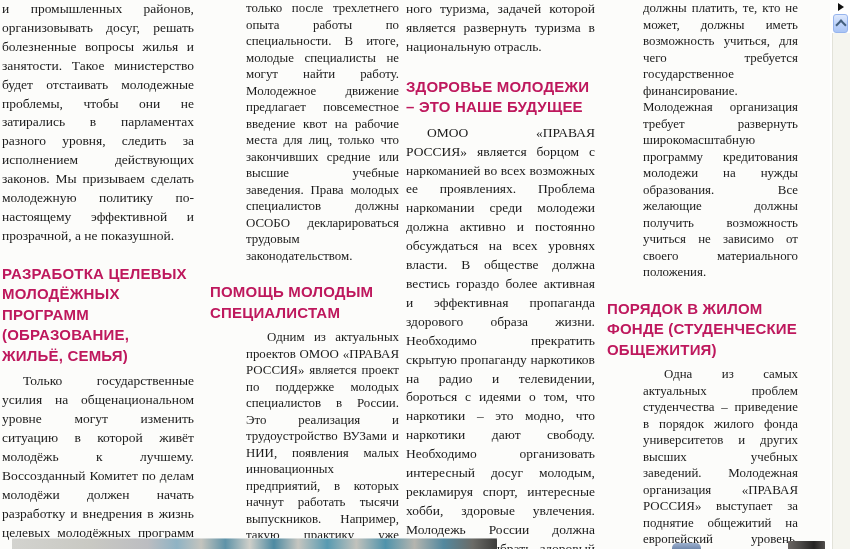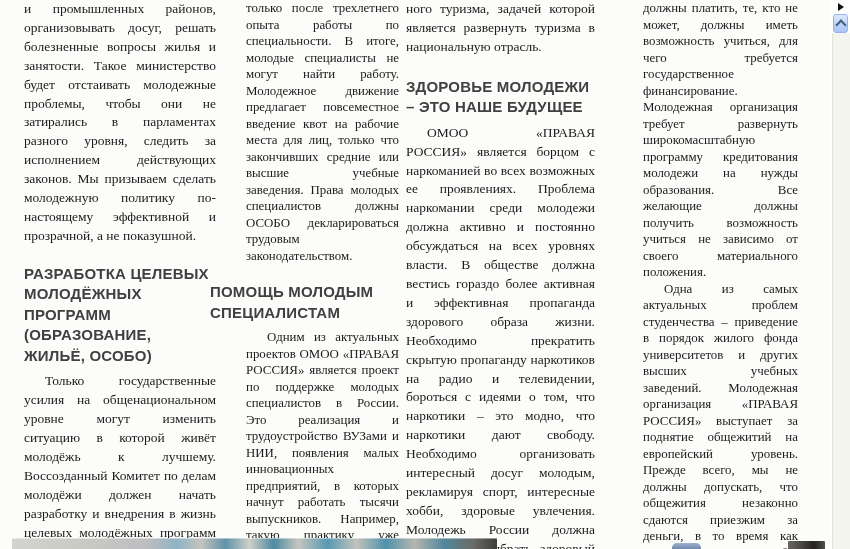--- a/index.html
+++ b/index.html
@@ -6,39 +6,39 @@
   body{
     width:850px;height:549px;overflow:hidden;
     background:#fcfcfa;
     font-family:"Liberation Serif", serif;
   }
   .page{
     position:relative;width:850px;height:549px;overflow:hidden;
     color:#1b1b1b;
   }
   .col{position:absolute;top:0;height:549px;overflow:hidden;}
-  .col-1{left:24px;width:192px;}
+  .col-1{left:2px;width:192px;}
   .col-2{left:210px;width:189px;}
   .col-3{left:406px;width:189px;}
   .col-4{left:607px;width:191px;}
 
   p.body{margin:0;text-align:justify;hyphens:auto;}
   
   .col-1 p.body,.col-3 p.body{font-size:13.5px;line-height:18.9px;}
   .col-2 p.body,.col-4 p.body{font-size:12.9px;line-height:16.5px;margin-left:36px;}
   p.ind{text-indent:21px;}
   .mt-c1{margin-top:2px;}
   .mt-c2{margin-top:-4px;}
   .mt-c3{margin-top:-10px;}
   .mt-c4{margin-top:3px;font-family:Liberation Serif, serif;}
 
   h2.head{
     font-family:"Liberation Sans", sans-serif;
     font-weight:bold;
-    color:#404040;
+    color:#be185d;
     font-size:15px;line-height:20.5px;
     letter-spacing:.2px;
     margin:18px 0 6px 0;
   }
   .col-2 h2.head,.col-4 h2.head{}
   .col-3 h2.head{margin-top:20px;}
 
   
   .photo-strip{
     position:absolute;left:12px;top:538px;width:485px;height:11px;
@@ -94,41 +94,42 @@
     transform:rotate(45deg);
   }
 </style>
 </head>
 <body>
 
 <div class="page">
 
   <div class="col col-1">
     <p class="body mt-c1">и промышленных районов, организовывать досуг, решать болезненные вопросы жилья и занятости. Такое министерство будет отстаивать молодежные проблемы, чтобы они не затирались в парламентах разного уровня, следить за исполнением действующих законов. Мы призываем сделать молодежную политику по-настоящему эффективной и прозрачной, а не показушной.</p>
-    <h2 class="head">РАЗРАБОТКА ЦЕЛЕВЫХ МОЛОДЁЖНЫХ ПРОГРАММ (ОБРАЗОВАНИЕ, ЖИЛЬЁ, ОСОБО)</h2>
+    <h2 class="head">РАЗРАБОТКА ЦЕЛЕВЫХ МОЛОДЁЖНЫХ ПРОГРАММ (ОБРАЗОВАНИЕ, ЖИЛЬЁ, СЕМЬЯ)</h2>
     <p class="body ind">Только государственные усилия на общенациональном уровне могут изменить ситуацию в которой живёт молодёжь к лучшему. Воссозданный Комитет по делам молодёжи должен начать разработку и внедрения в жизнь целевых молодёжных программ в таких важных областях как образование, жильё и семья. Здоровый, обеспеченный народ, счастливое детство и полные семьи – вот стратегические цели, к которым должна стремиться верховная власть в стране в XXI-ом веке. Богатство страны опреде-</p>
   </div>
 
   <div class="col col-2">
     <p class="body mt-c2">только после трехлетнего опыта работы по специальности. В итоге, молодые специалисты не могут найти работу. Молодежное движение предлагает повсеместное введение квот на рабочие места для лиц, только что закончивших средние или высшие учебные заведения. Права молодых специалистов должны ОСОБО декларироваться трудовым законодательством.</p>
     <h2 class="head">ПОМОЩЬ МОЛОДЫМ СПЕЦИАЛИСТАМ</h2>
     <p class="body ind">Одним из актуальных проектов ОМОО «ПРАВАЯ РОССИЯ» является проект по поддержке молодых специалистов в России. Это реализация и трудоустройство ВУЗами и НИИ, появления малых инновационных предприятий, в которых начнут работать тысячи выпускников. Например, такую практику уже использует МГТУ им. Баумана, где студентам ещё в процессе обучения разрешено учреждать малые инновационные предприятия для коммерциализации технологий.</p>
     <h2 class="head">МОЛОДЕЖНЫЙ ТУРИЗМ</h2>
 
   </div>
 
   <div class="col col-3">
     <p class="body mt-c3">ного туризма, задачей которой является развернуть туризма в национальную отрасль.</p>
     <h2 class="head">ЗДОРОВЬЕ МОЛОДЕЖИ – ЭТО НАШЕ БУДУЩЕЕ</h2>
     <p class="body ind">ОМОО «ПРАВАЯ РОССИЯ» является борцом с наркоманией во всех возможных ее проявлениях. Проблема наркомании среди молодежи должна активно и постоянно обсуждаться на всех уровнях власти. В обществе должна вестись гораздо более активная и эффективная пропаганда здорового образа жизни. Необходимо прекратить скрытую пропаганду наркотиков на радио и телевидении, бороться с идеями о том, что наркотики – это модно, что наркотики дают свободу. Необходимо организовать интересный досуг молодым, рекламируя спорт, интересные хобби, здоровые увлечения. Молодежь России должна сознательно выбрать здоровый образ жизни.</p>
 
   </div>
 
   <div class="col col-4">
     <p class="body mt-c4">должны платить, те, кто не может, должны иметь возможность учиться, для чего требуется государственное финансирование. Молодежная организация требует развернуть широкомасштабную программу кредитования молодежи на нужды образования. Все желающие должны получить возможность учиться не зависимо от своего материального положения.</p>
+    <h2 class="head">ПОРЯДОК В ЖИЛОМ ФОНДЕ (СТУДЕНЧЕСКИЕ ОБЩЕЖИТИЯ)</h2>
     <p class="body ind">Одна из самых актуальных проблем студенчества – приведение в порядок жилого фонда университетов и других высших учебных заведений. Молодежная организация «ПРАВАЯ РОССИЯ» выступает за поднятие общежитий на европейский уровень. Прежде всего, мы не должны допускать, что общежития незаконно сдаются приезжим за деньги, в то время как студенты остаются без жилья. Мы выступаем за модернизацию общежитий, за оснащение их компьютерами и телефонами, за поддержание санитарных норм.</p>
   </div>
 
   <div class="photo-strip"></div>
   <div class="photo-knob"></div>
   <div class="photo-dark"></div>
 
   <div class="scroll">
     <div class="track"></div>
     <div class="corner-btn">

